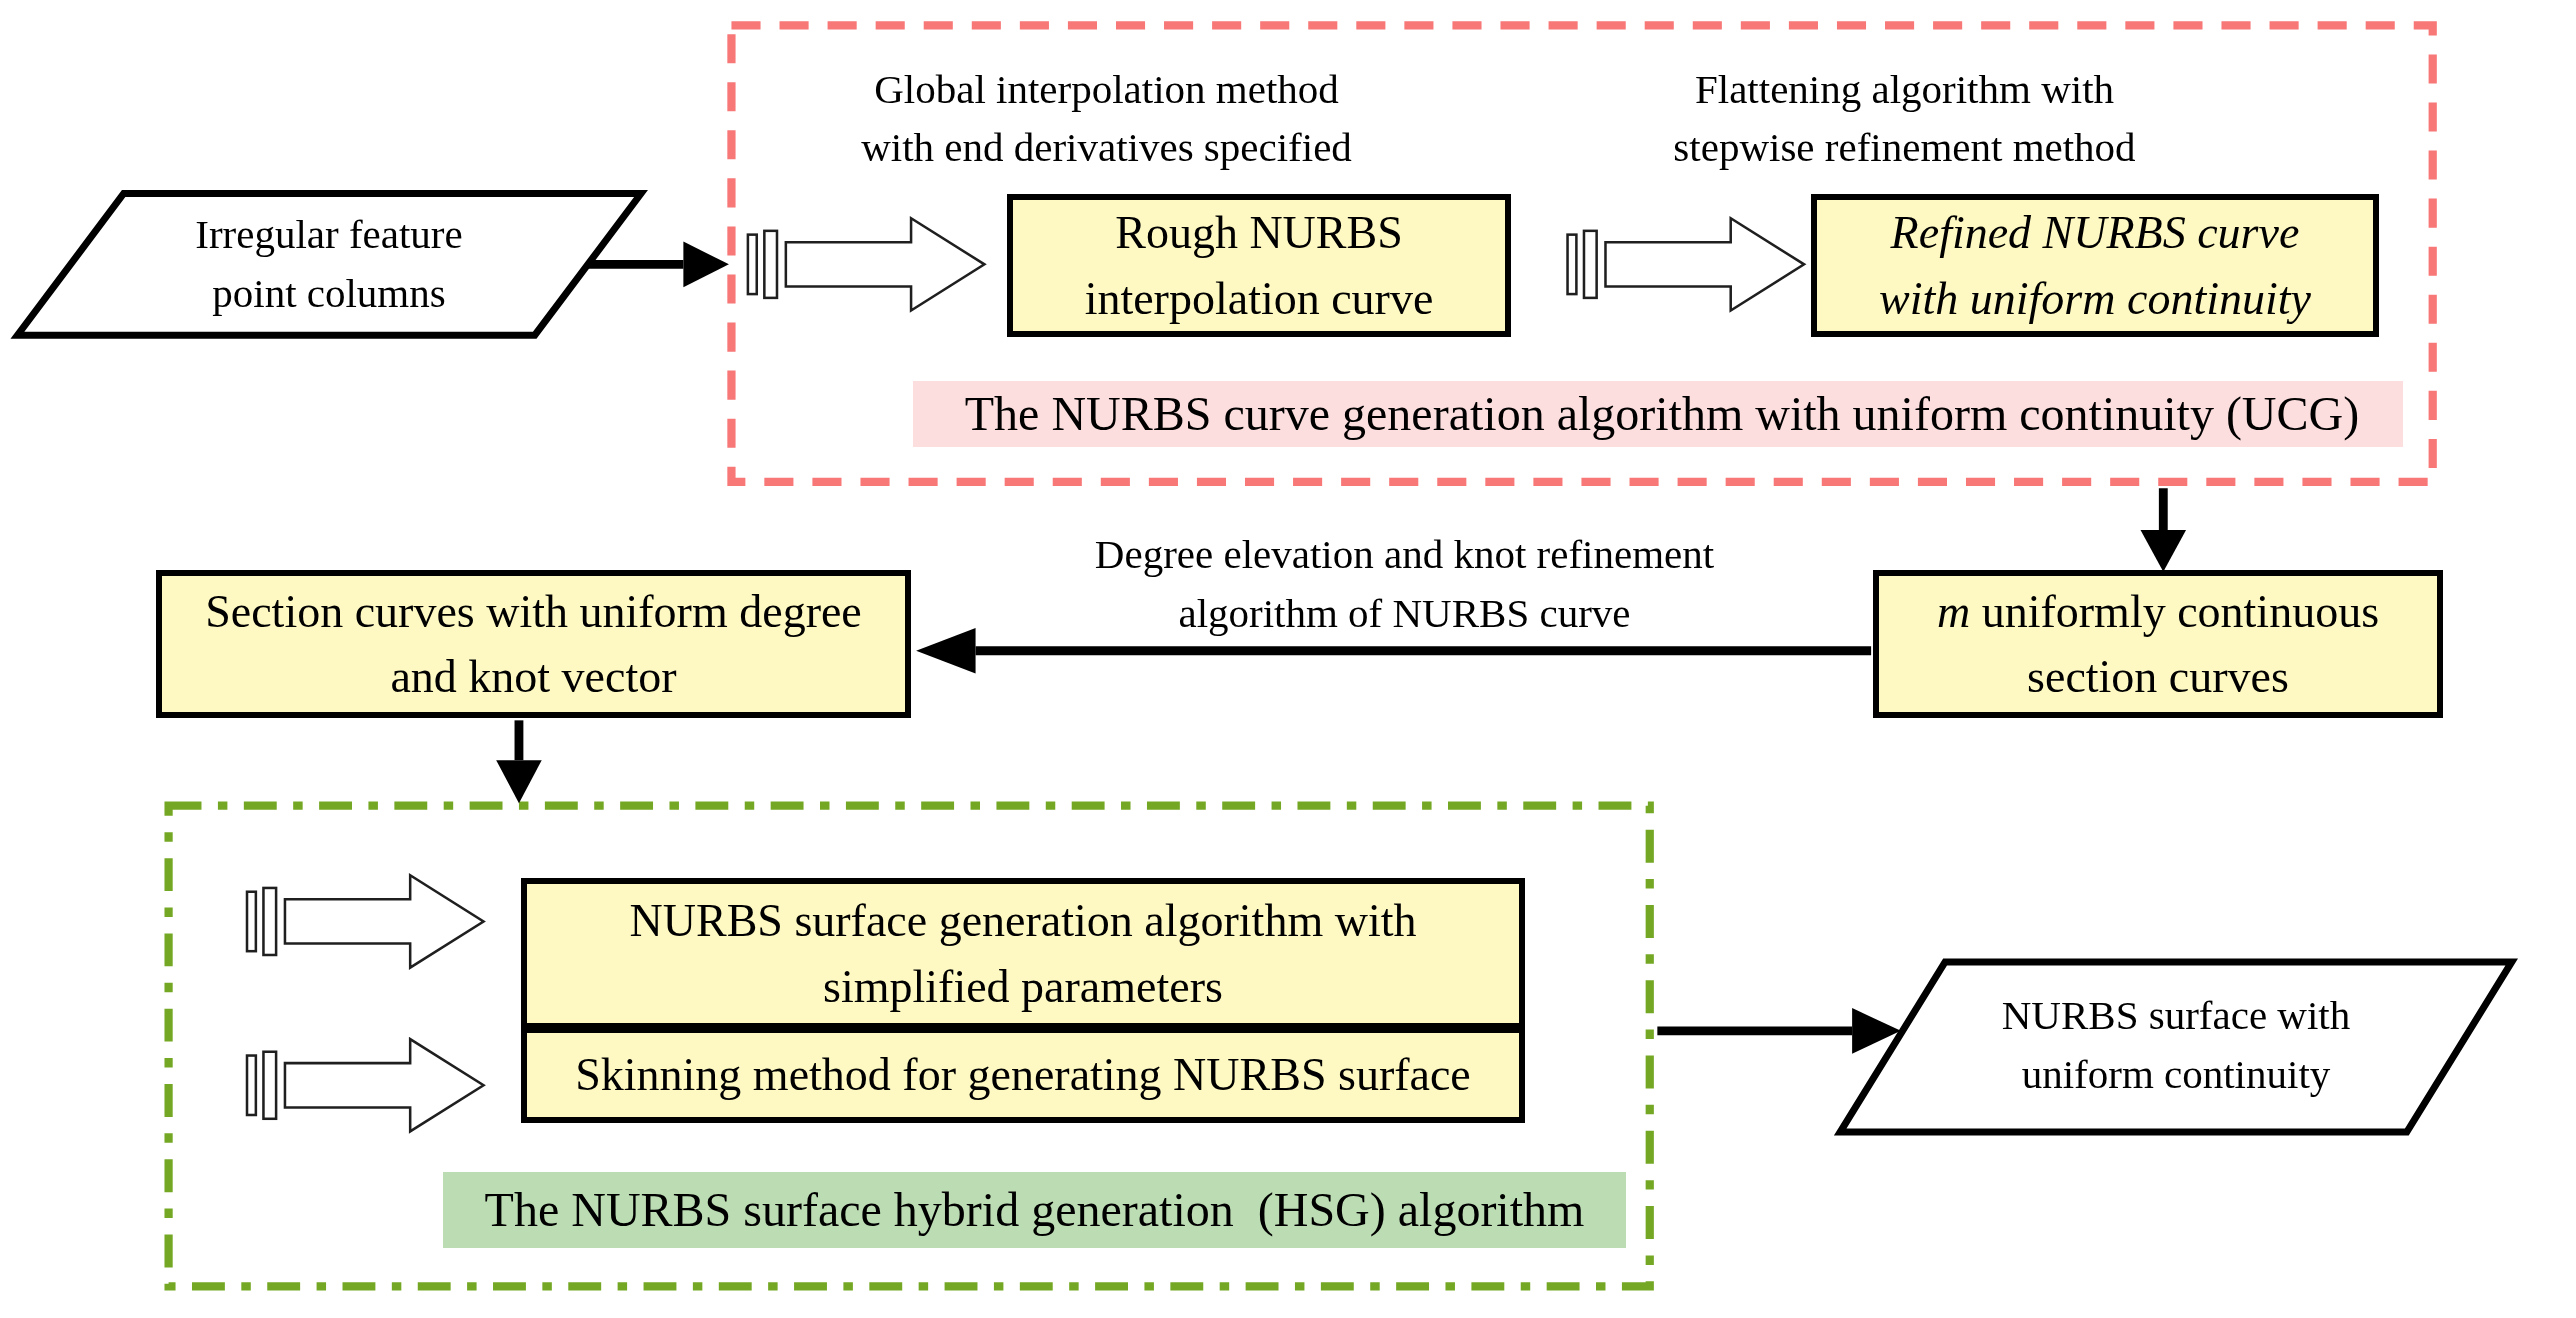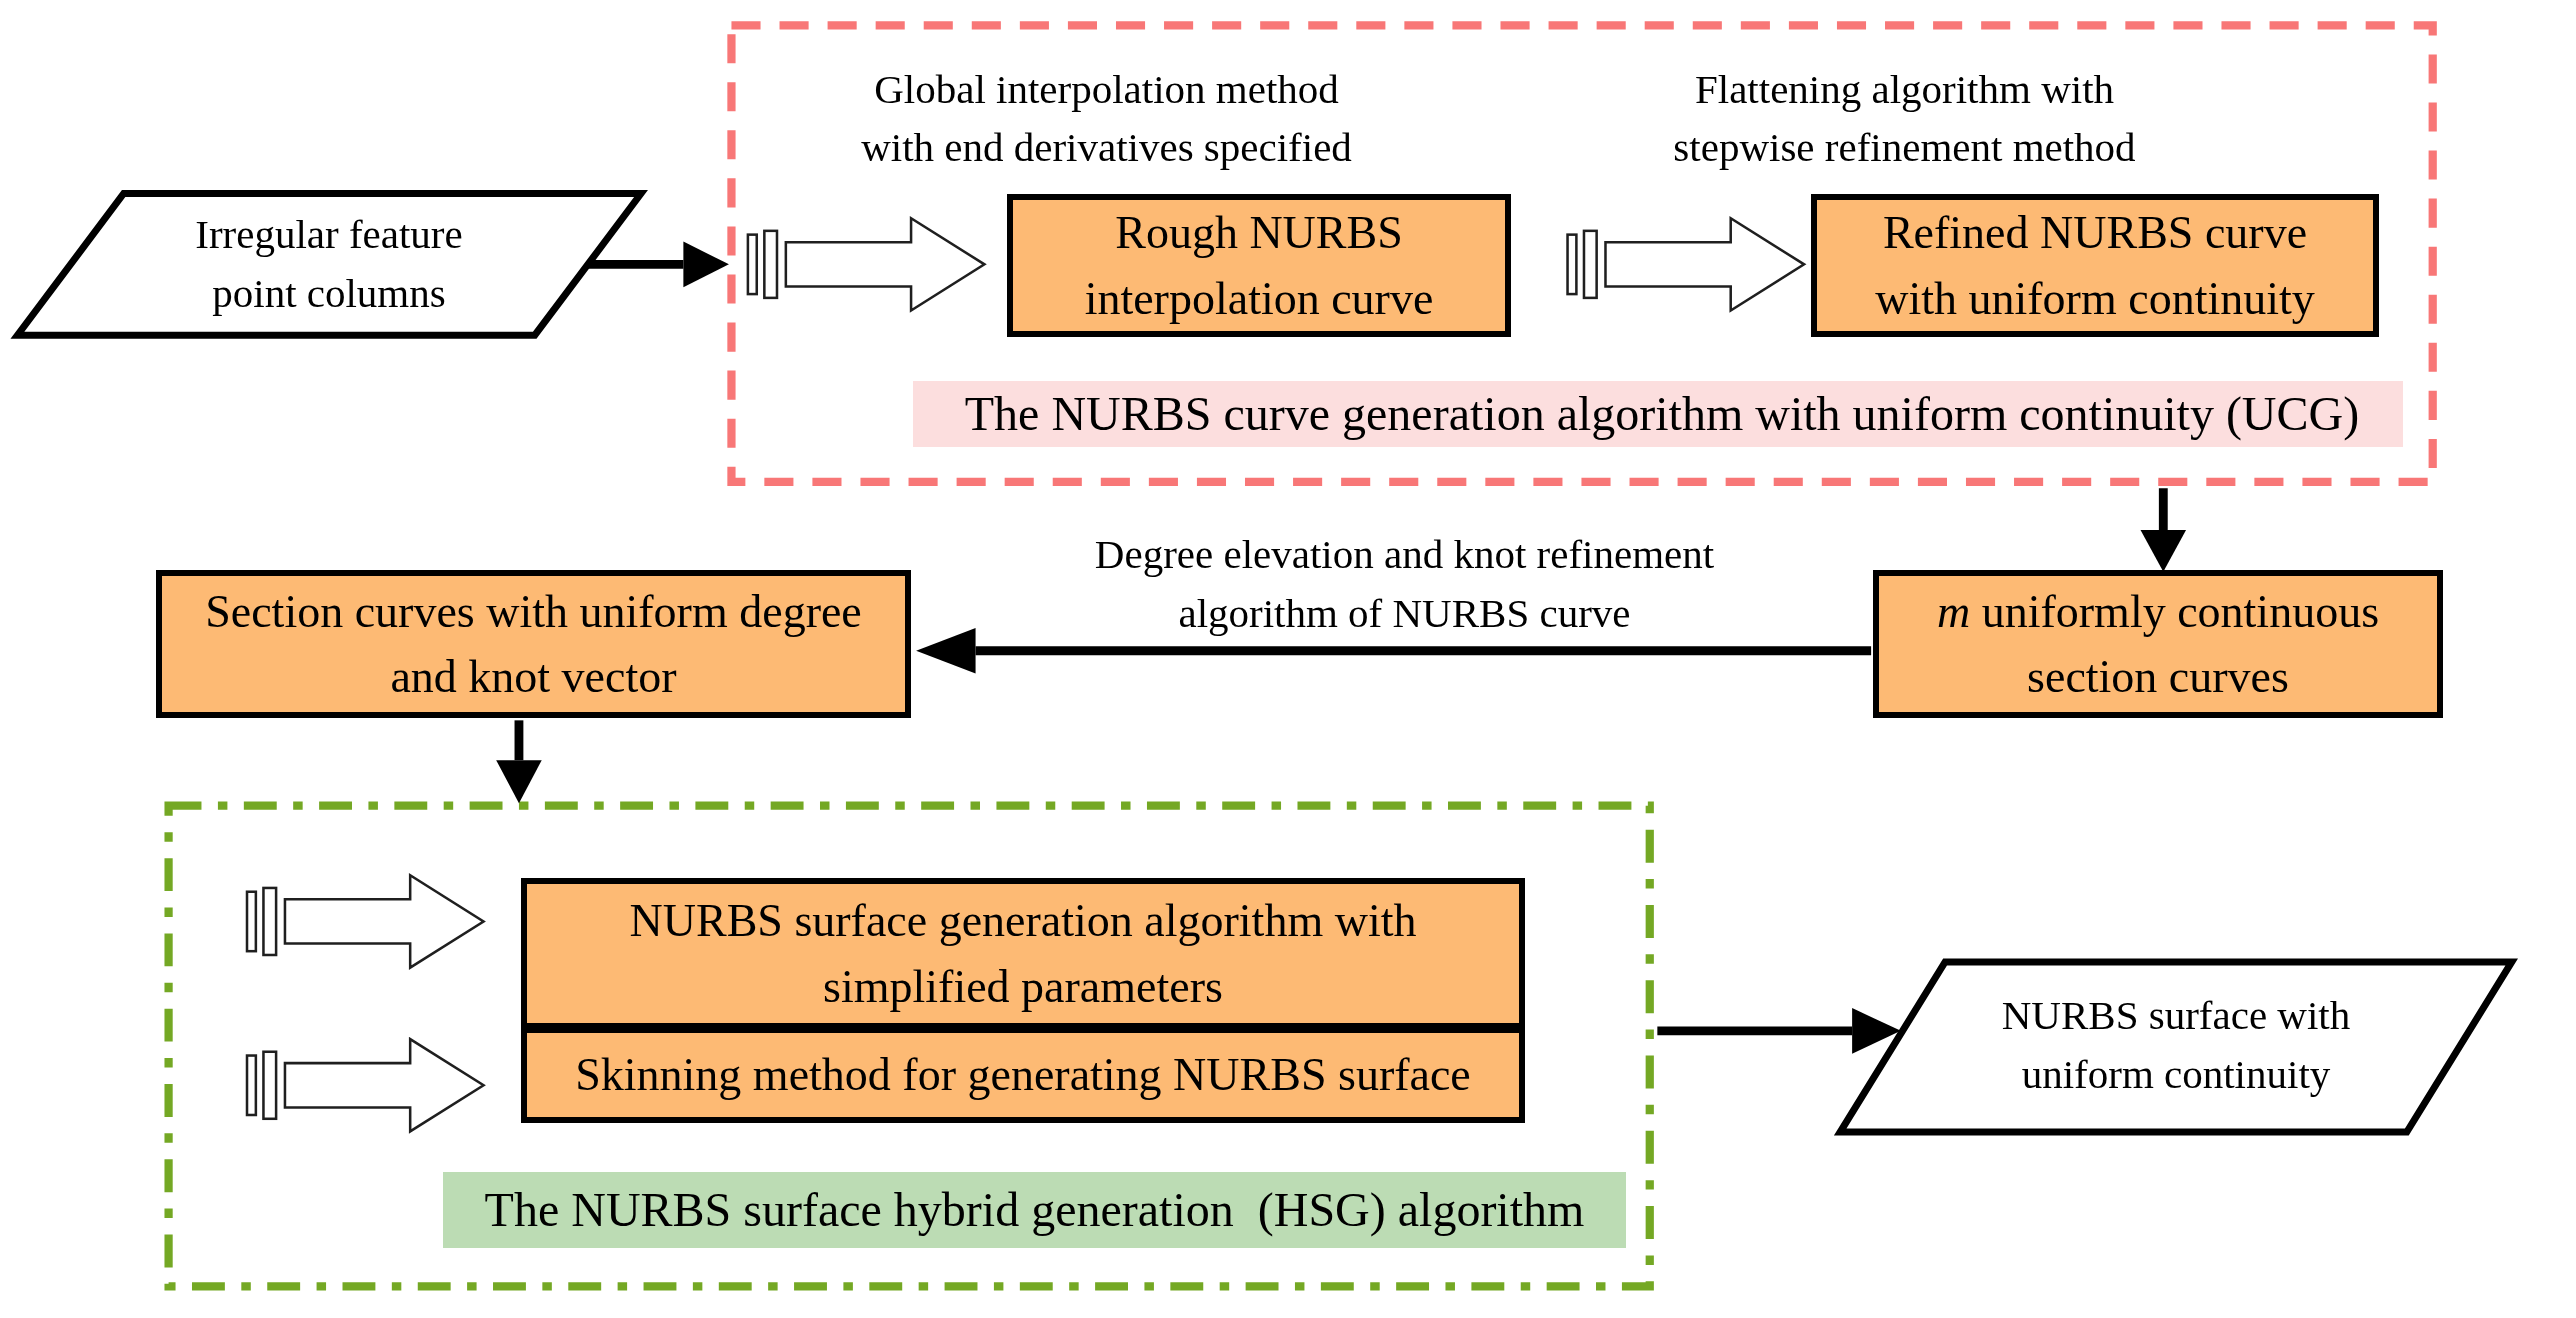--- a/index.html
+++ b/index.html
@@ -15,21 +15,21 @@
   .txt{
     position:absolute;
     display:flex;align-items:center;justify-content:center;
     text-align:center;
     white-space:pre-line;
     font-size:41px;line-height:1.42;
   }
   .box{
     position:absolute;
     border:6.3px solid #000;
-    background:#fdba74;
+    background:#fef9c3;
     box-sizing:border-box;
     display:flex;align-items:center;justify-content:center;
     text-align:center;white-space:pre-line;
     font-size:46px;line-height:1.42;
   }
   .banner{
     position:absolute;
     display:flex;align-items:center;justify-content:center;
     text-align:center;white-space:pre-wrap;
     font-size:48px;line-height:1.1;
@@ -88,21 +88,21 @@
   <div class="txt" style="left:76px;top:190px;width:506px;height:147px;">Irregular feature
 point columns</div>
 
   <div class="txt" style="left:784px;top:51px;width:645px;height:134px;">Global interpolation method
 with end derivatives specified</div>
   <div class="txt" style="left:1607px;top:51px;width:595px;height:134px;">Flattening algorithm with
 stepwise refinement method</div>
 
   <div class="box" style="left:1007px;top:194px;width:504px;height:143px;">Rough NURBS
 interpolation curve</div>
-  <div class="box" style="left:1811px;top:194px;width:568px;height:143px;">Refined NURBS curve
+  <div class="box" style="left:1811px;top:194px;width:568px;height:143px;font-style:italic;">Refined NURBS curve
 with uniform continuity</div>
 
   <div class="banner pink" style="left:913px;top:381px;width:1482px;height:66px;padding-left:8px;">The NURBS curve generation algorithm with uniform continuity (UCG)</div>
 
   <div class="box" style="left:1873px;top:570px;width:570px;height:148px;">
     <span><span class="italic">m</span><span>  uniformly continuous
 section curves</span></span>
   </div>
 
   <div class="txt" style="left:987px;top:523px;width:835px;height:121px;">Degree elevation and knot refinement

